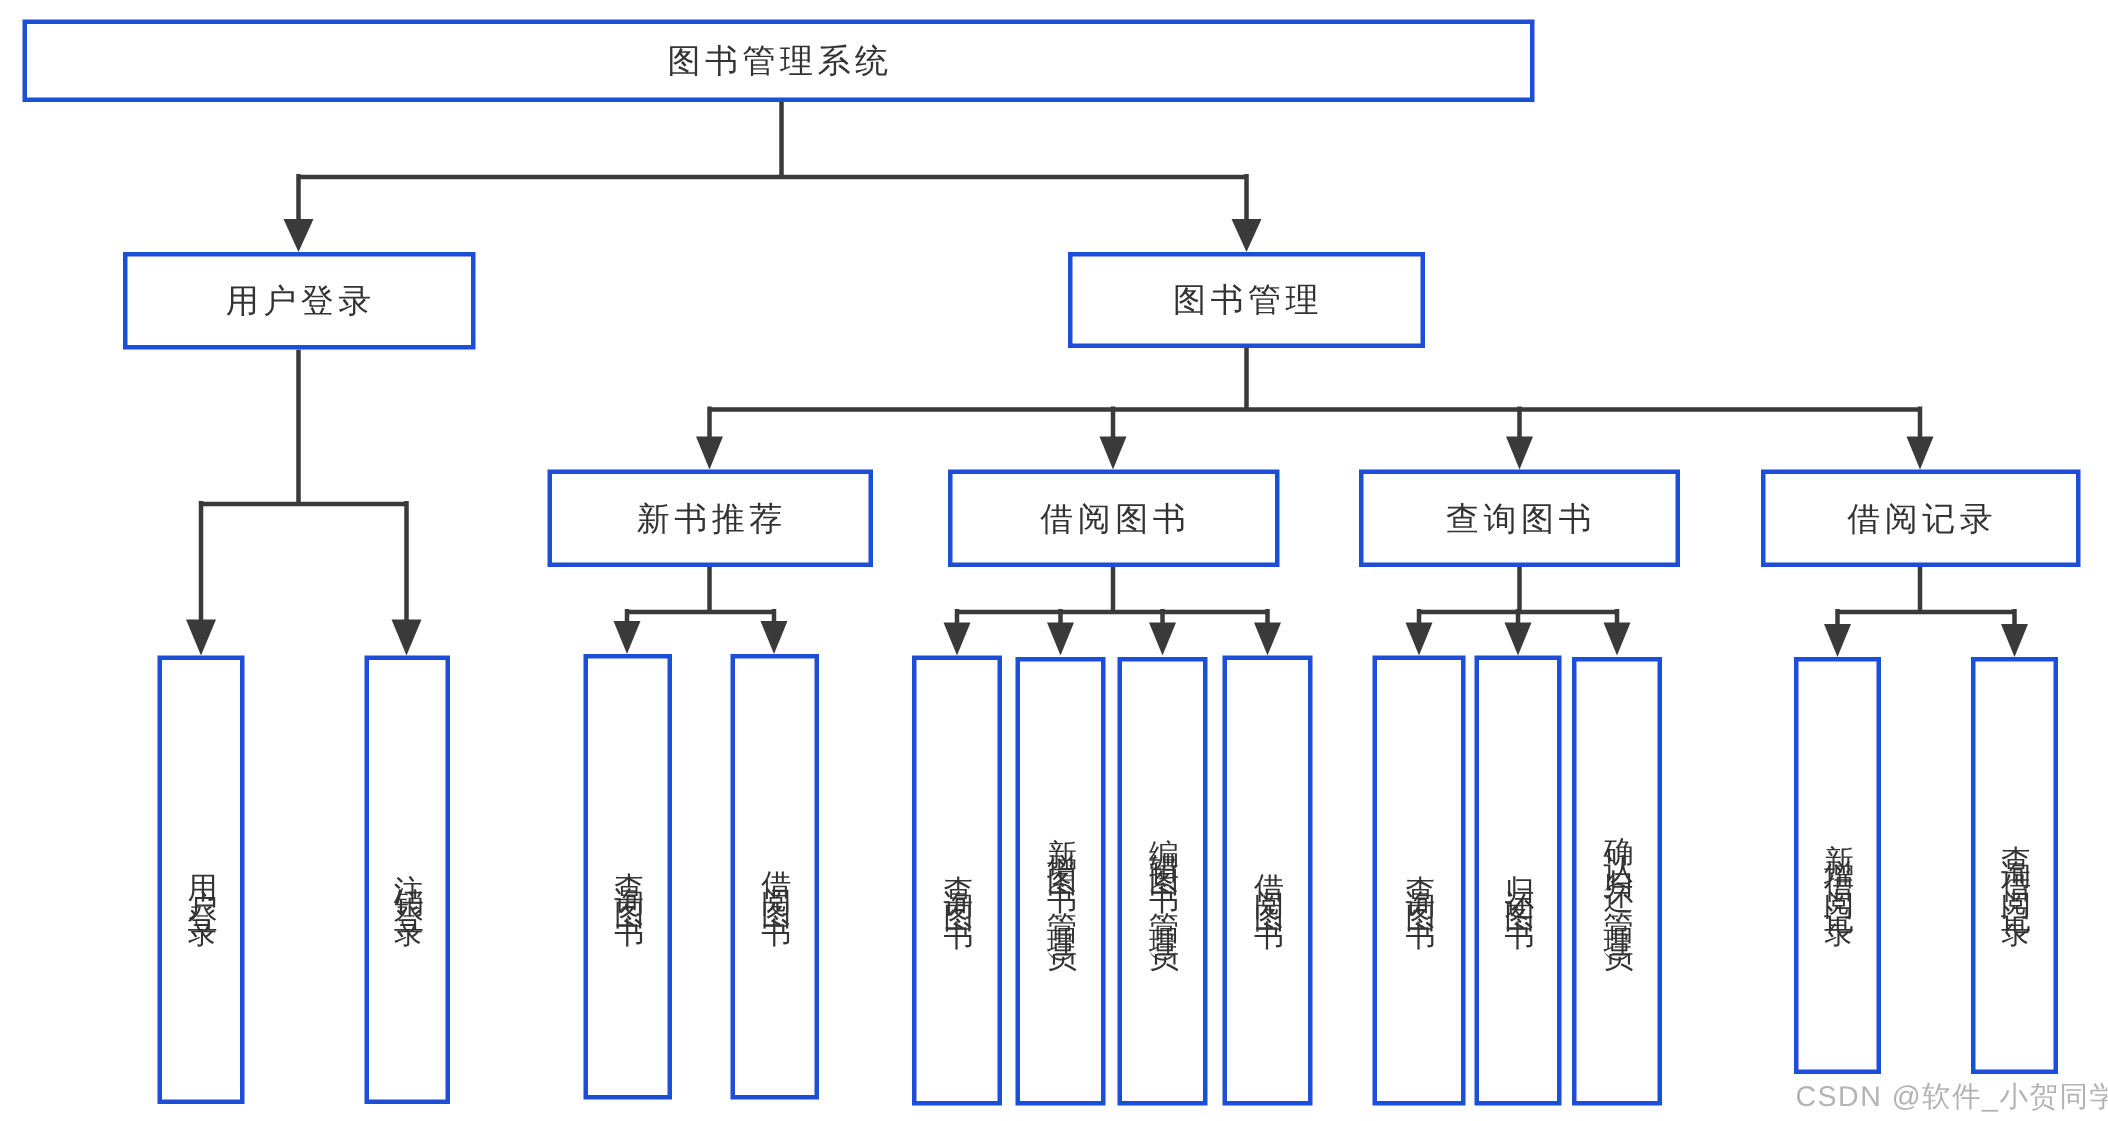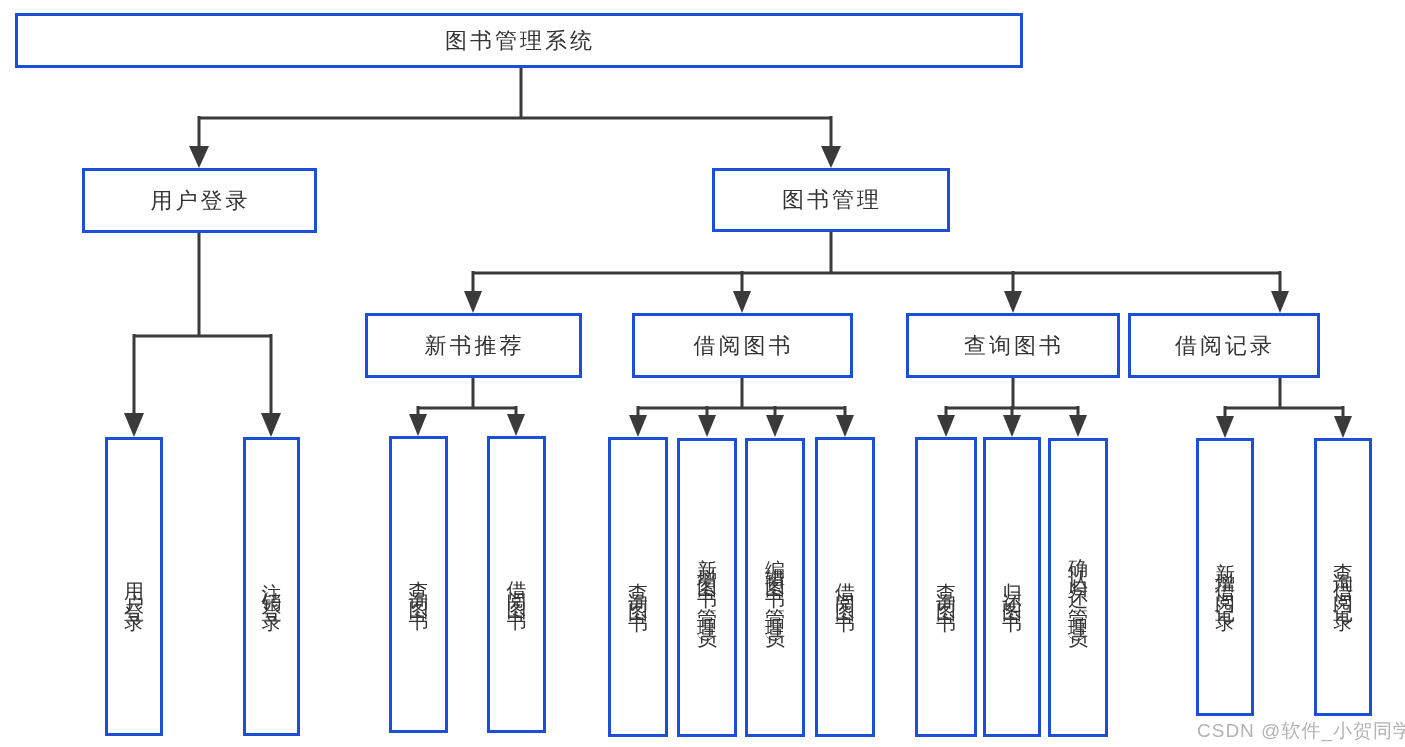--- a/index.html
+++ b/index.html
@@ -105,21 +105,21 @@
 
   <div class="box" style="left:712px;top:168px;width:238px;height:64px">
     <span class="hlabel">图书管理</span>
   </div>
   <div class="box" style="left:632px;top:313px;width:221px;height:65px">
     <span class="hlabel">借阅图书</span>
   </div>
   <div class="box" style="left:906px;top:313px;width:214px;height:65px">
     <span class="hlabel">查询图书</span>
   </div>
-  <div class="box" style="left:1128px;top:313px;width:192px;height:65px">
+  <div class="box" style="left:1174px;top:313px;width:213px;height:65px">
     <span class="hlabel">借阅记录</span>
   </div>
 
   <div class="box vbox" style="left:105px;top:437px;width:58px;height:299px">
     <span class="vtext">用户登录</span>
   </div>
   <div class="box vbox" style="left:243px;top:437px;width:57px;height:299px">
     <span class="vtext">注销登录</span>
   </div>
 

